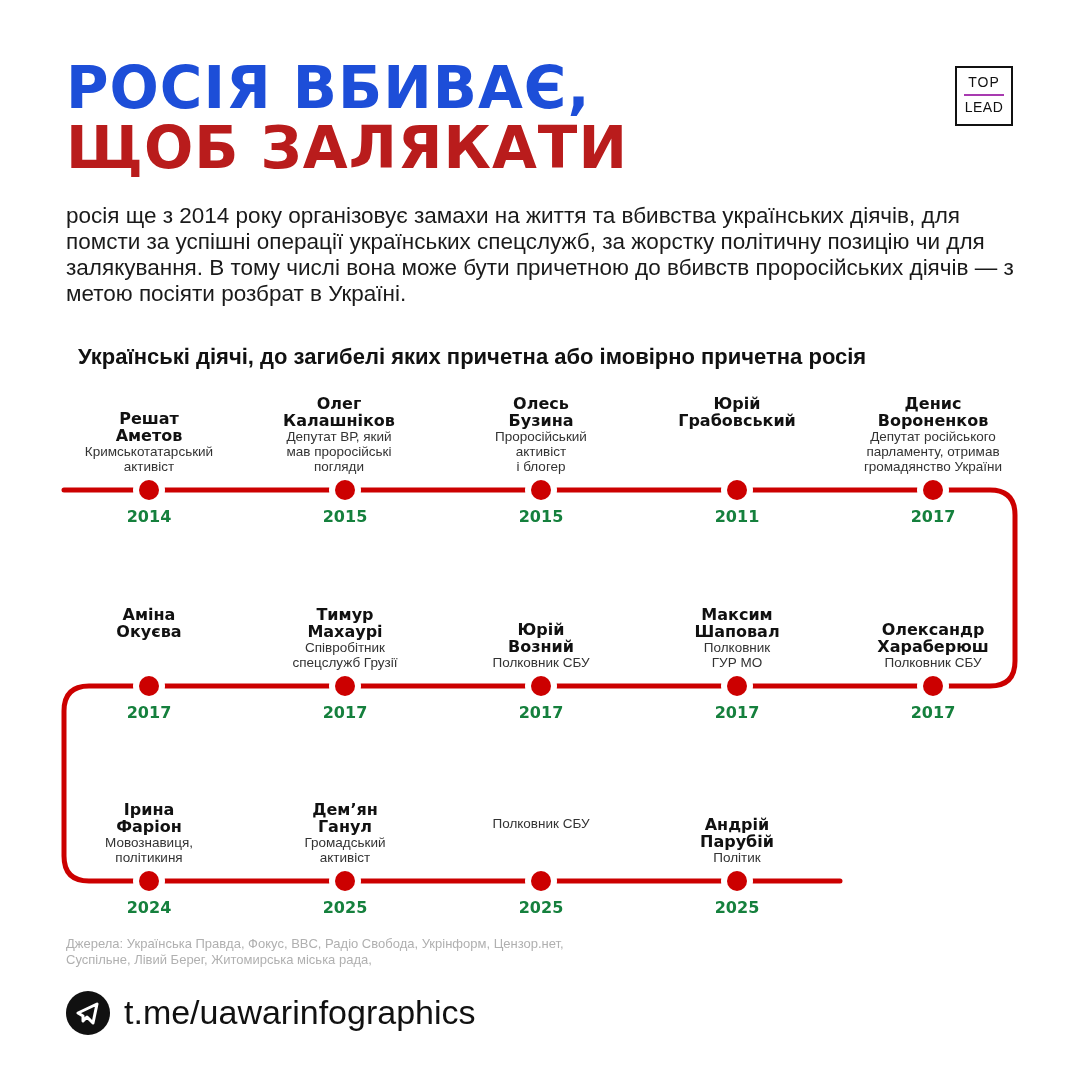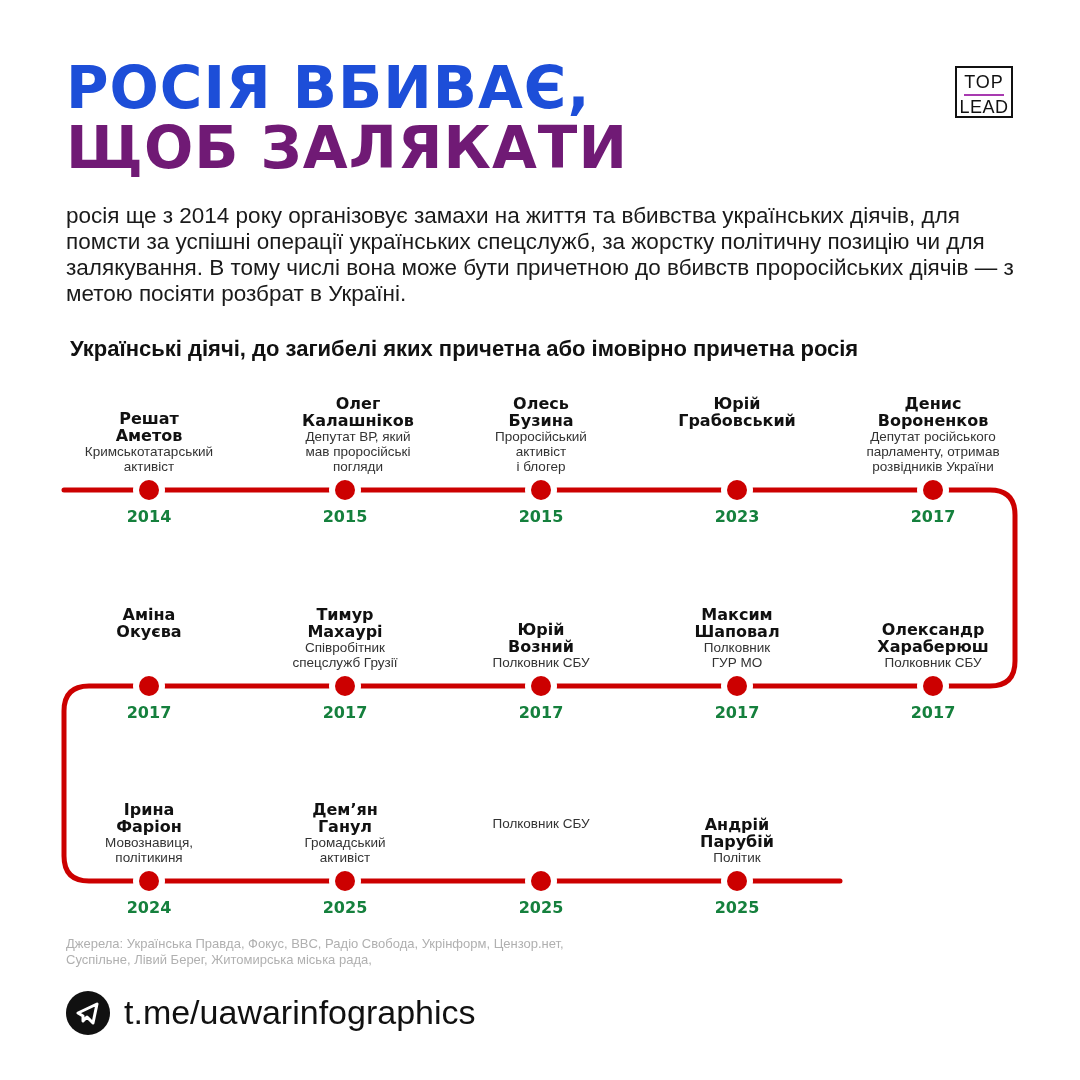--- a/index.html
+++ b/index.html
@@ -6,35 +6,35 @@
   body {
     width: 1080px; height: 1080px; background: #ffffff; position: relative; overflow: hidden;
     font-family: "DejaVu Sans", "Liberation Sans", sans-serif; color: #111;
   }
   .title {
     position: absolute; left: 66px; top: 58px; margin: 0;
     font-family: "DejaVu Sans", sans-serif; font-weight: 900; font-size: 58px;
     line-height: 60px; letter-spacing: 1px;
   }
   .title .l1 { color: #1d4ed8; display: block; }
-  .title .l2 { color: #701a75; display: block; }
+  .title .l2 { color: #b91c1c; display: block; }
   .logo {
-    position: absolute; left: 955px; top: 66px; width: 58px; height: 52px;
+    position: absolute; left: 955px; top: 66px; width: 58px; height: 60px;
     border: 2px solid #111; box-sizing: border-box; text-align: center;
-    font-family: "Liberation Sans", sans-serif; font-size: 18px; line-height: 16px;
+    font-family: "Liberation Sans", sans-serif; font-size: 14px; line-height: 16px;
   }
   .logo .top { display: block; margin-top: 6px; letter-spacing: 1px; }
   .logo .bar { display: block; width: 40px; height: 2px; background: #a83ab0; margin: 4px auto 3px; }
   .logo .lead { display: block; letter-spacing: 0.5px; }
   .intro {
     position: absolute; left: 66px; top: 203px; width: 970px; margin: 0;
     font-family: "Liberation Sans", sans-serif; font-size: 22.5px; line-height: 26px; color: #1a1a1a;
   }
   .subtitle {
-    position: absolute; left: 66px; top: 332px; margin: 4px;
+    position: absolute; left: 66px; top: 332px; margin: 12px;
     font-family: "Liberation Sans", sans-serif; font-weight: 700; font-size: 22px; color: #111;
   }
   svg.timeline { position: absolute; left: 0; top: 0; }
   .node {
     position: absolute; width: 190px; text-align: center; transform: translateX(-50%);
   }
   .node .name {
     font-family: "DejaVu Sans", sans-serif; font-weight: 700; font-size: 16px; line-height: 17px; color: #111;
     white-space: pre-line;
   }
@@ -111,47 +111,47 @@
 </svg>
 
 <div id="nodes">
     <div class="node" style="left: 149px; top: 410px;">
       <div class="name">Решат
 Аметов</div>
       <div class="role">Кримськотатарський
 активіст</div>
     </div>
     <div class="year" style="left: 149px; top: 507px;">2014</div>
-    <div class="node" style="left: 358px; top: 395px;">
+    <div class="node" style="left: 339px; top: 395px;">
       <div class="name">Олег
 Калашніков</div>
       <div class="role">Депутат ВР, який
 мав проросійські
 погляди</div>
     </div>
     <div class="year" style="left: 345px; top: 507px;">2015</div>
     <div class="node" style="left: 541px; top: 395px;">
       <div class="name">Олесь
 Бузина</div>
       <div class="role">Проросійський
 активіст
 і блогер</div>
     </div>
     <div class="year" style="left: 541px; top: 507px;">2015</div>
     <div class="node" style="left: 737px; top: 395px;">
       <div class="name">Юрій
 Грабовський</div>
     </div>
-    <div class="year" style="left: 737px; top: 507px;">2023</div>
+    <div class="year" style="left: 737px; top: 507px;">2011</div>
     <div class="node" style="left: 933px; top: 395px;">
       <div class="name">Денис
 Вороненков</div>
       <div class="role">Депутат російського
 парламенту, отримав
-розвідників України</div>
+громадянство України</div>
     </div>
     <div class="year" style="left: 933px; top: 507px;">2017</div>
     <div class="node" style="left: 149px; top: 606px;">
       <div class="name">Аміна
 Окуєва</div>
     </div>
     <div class="year" style="left: 149px; top: 703px;">2017</div>
     <div class="node" style="left: 345px; top: 606px;">
       <div class="name">Тимур
 Махаурі</div>

